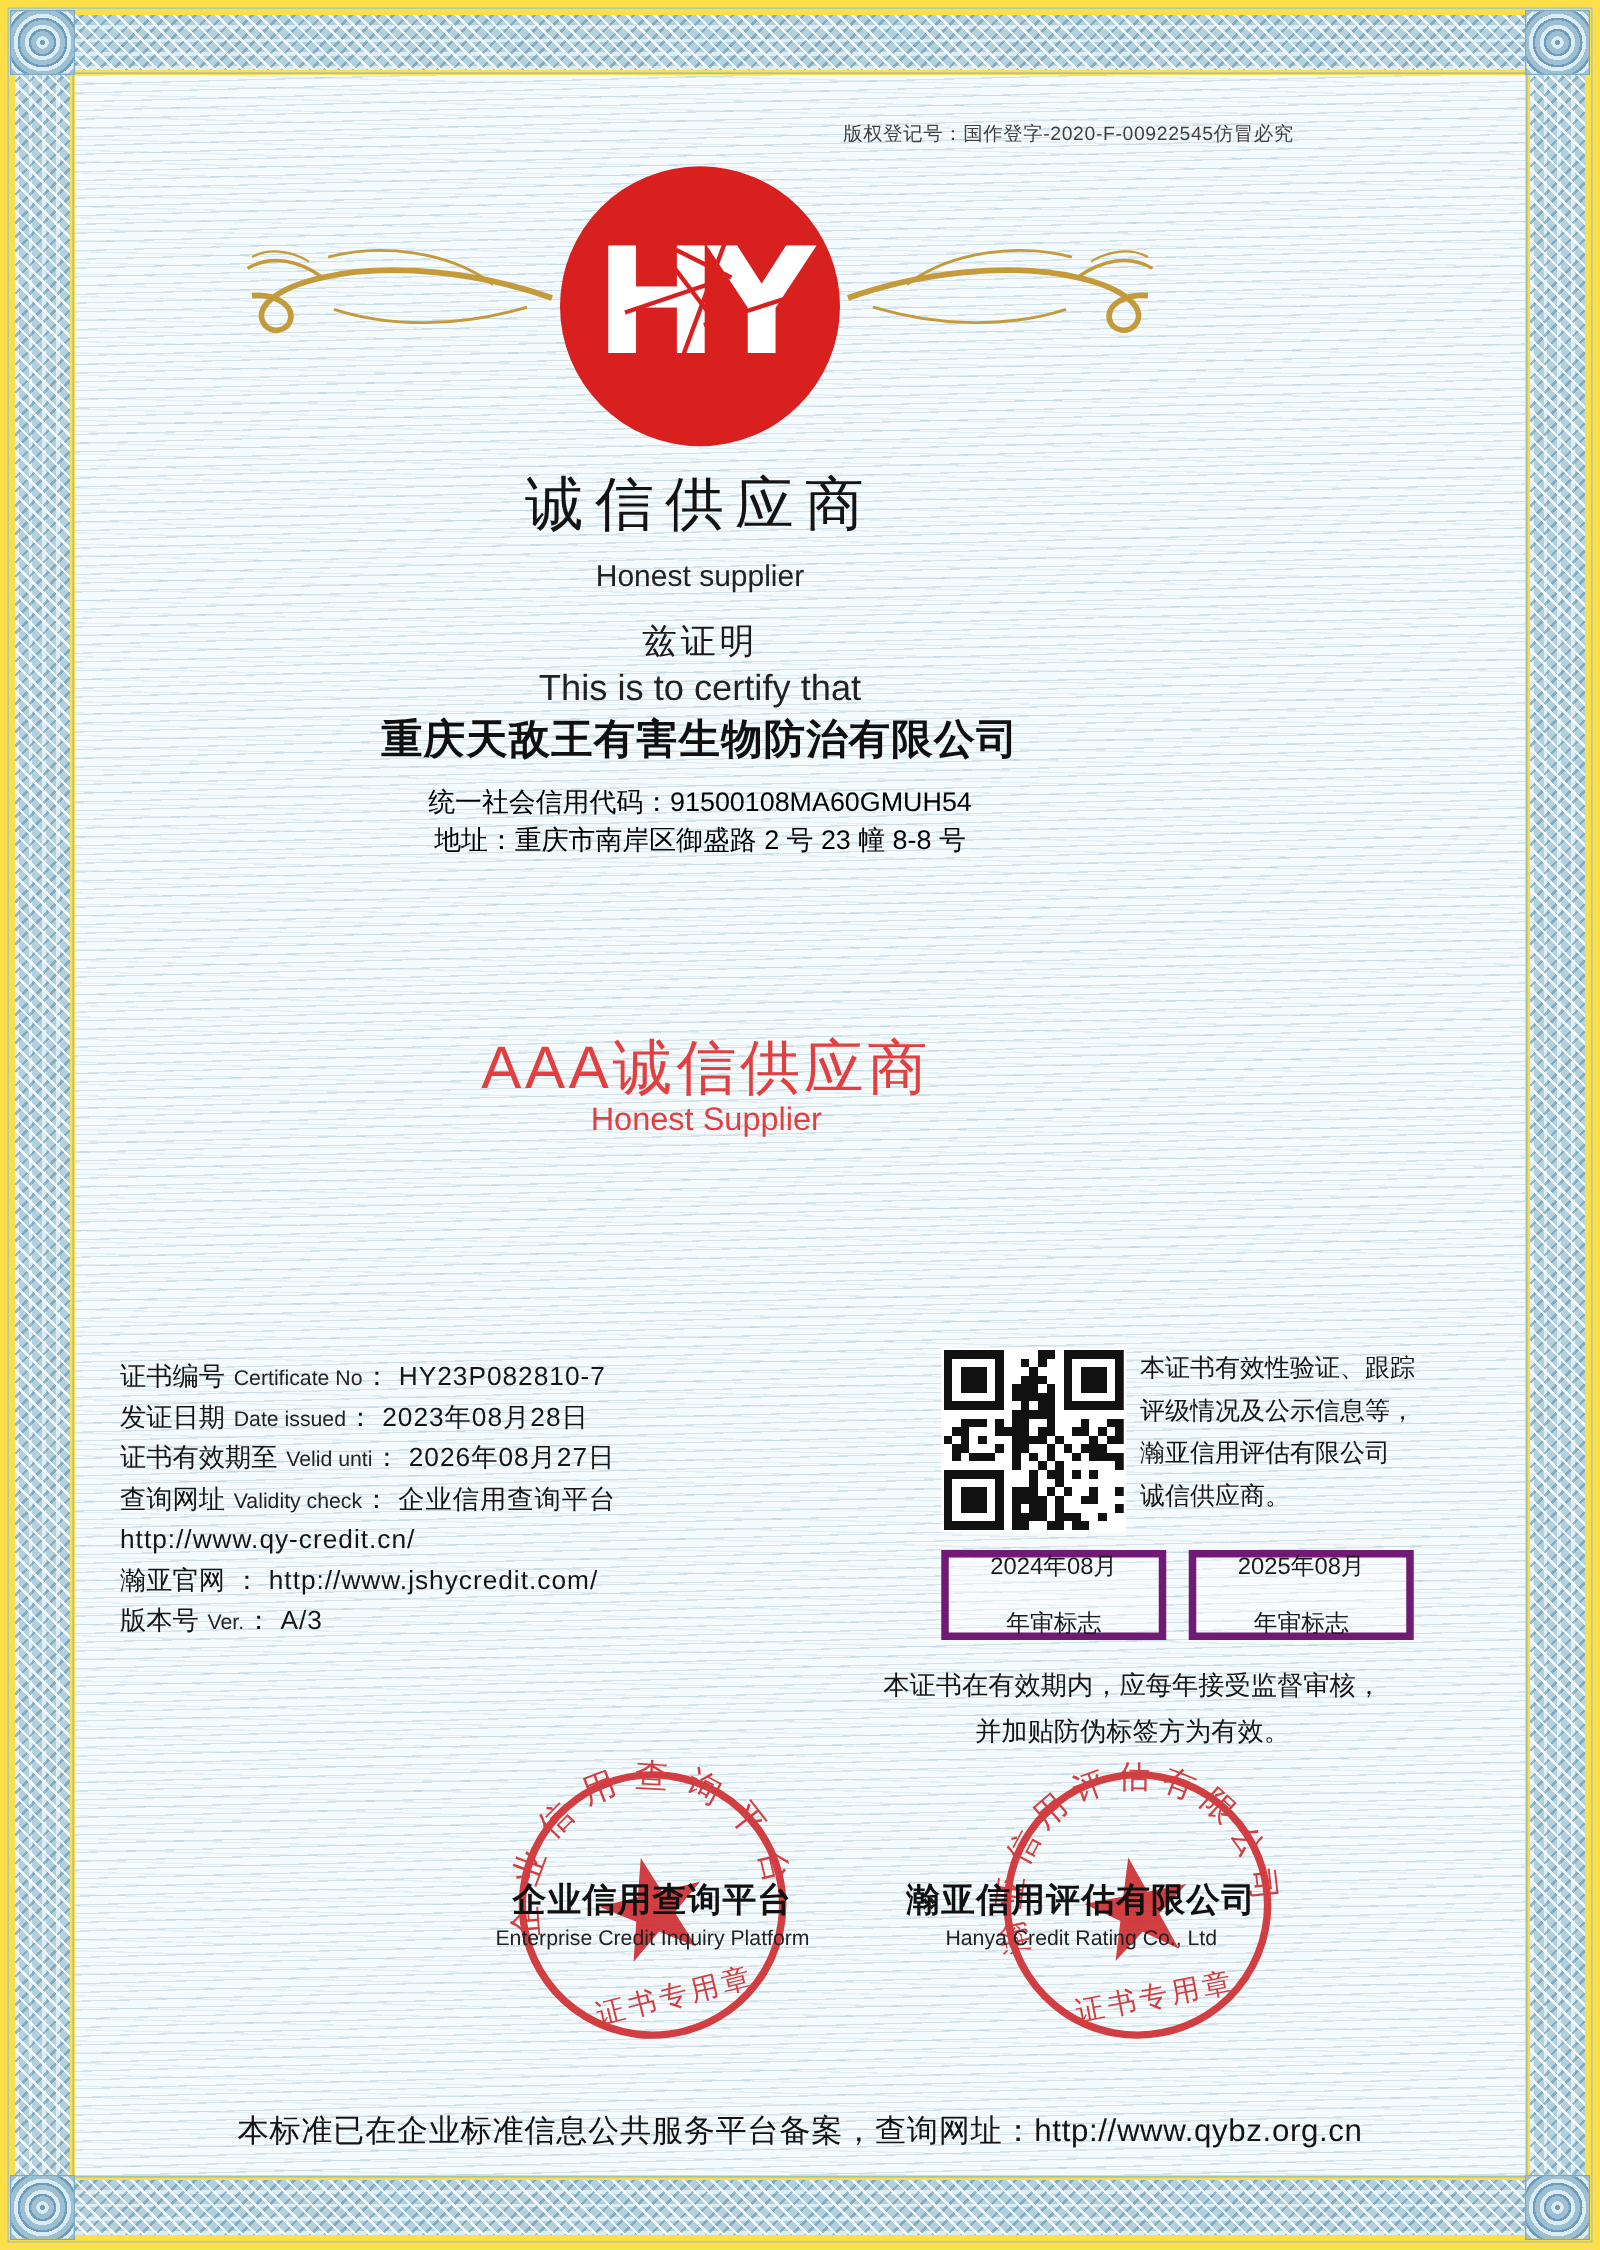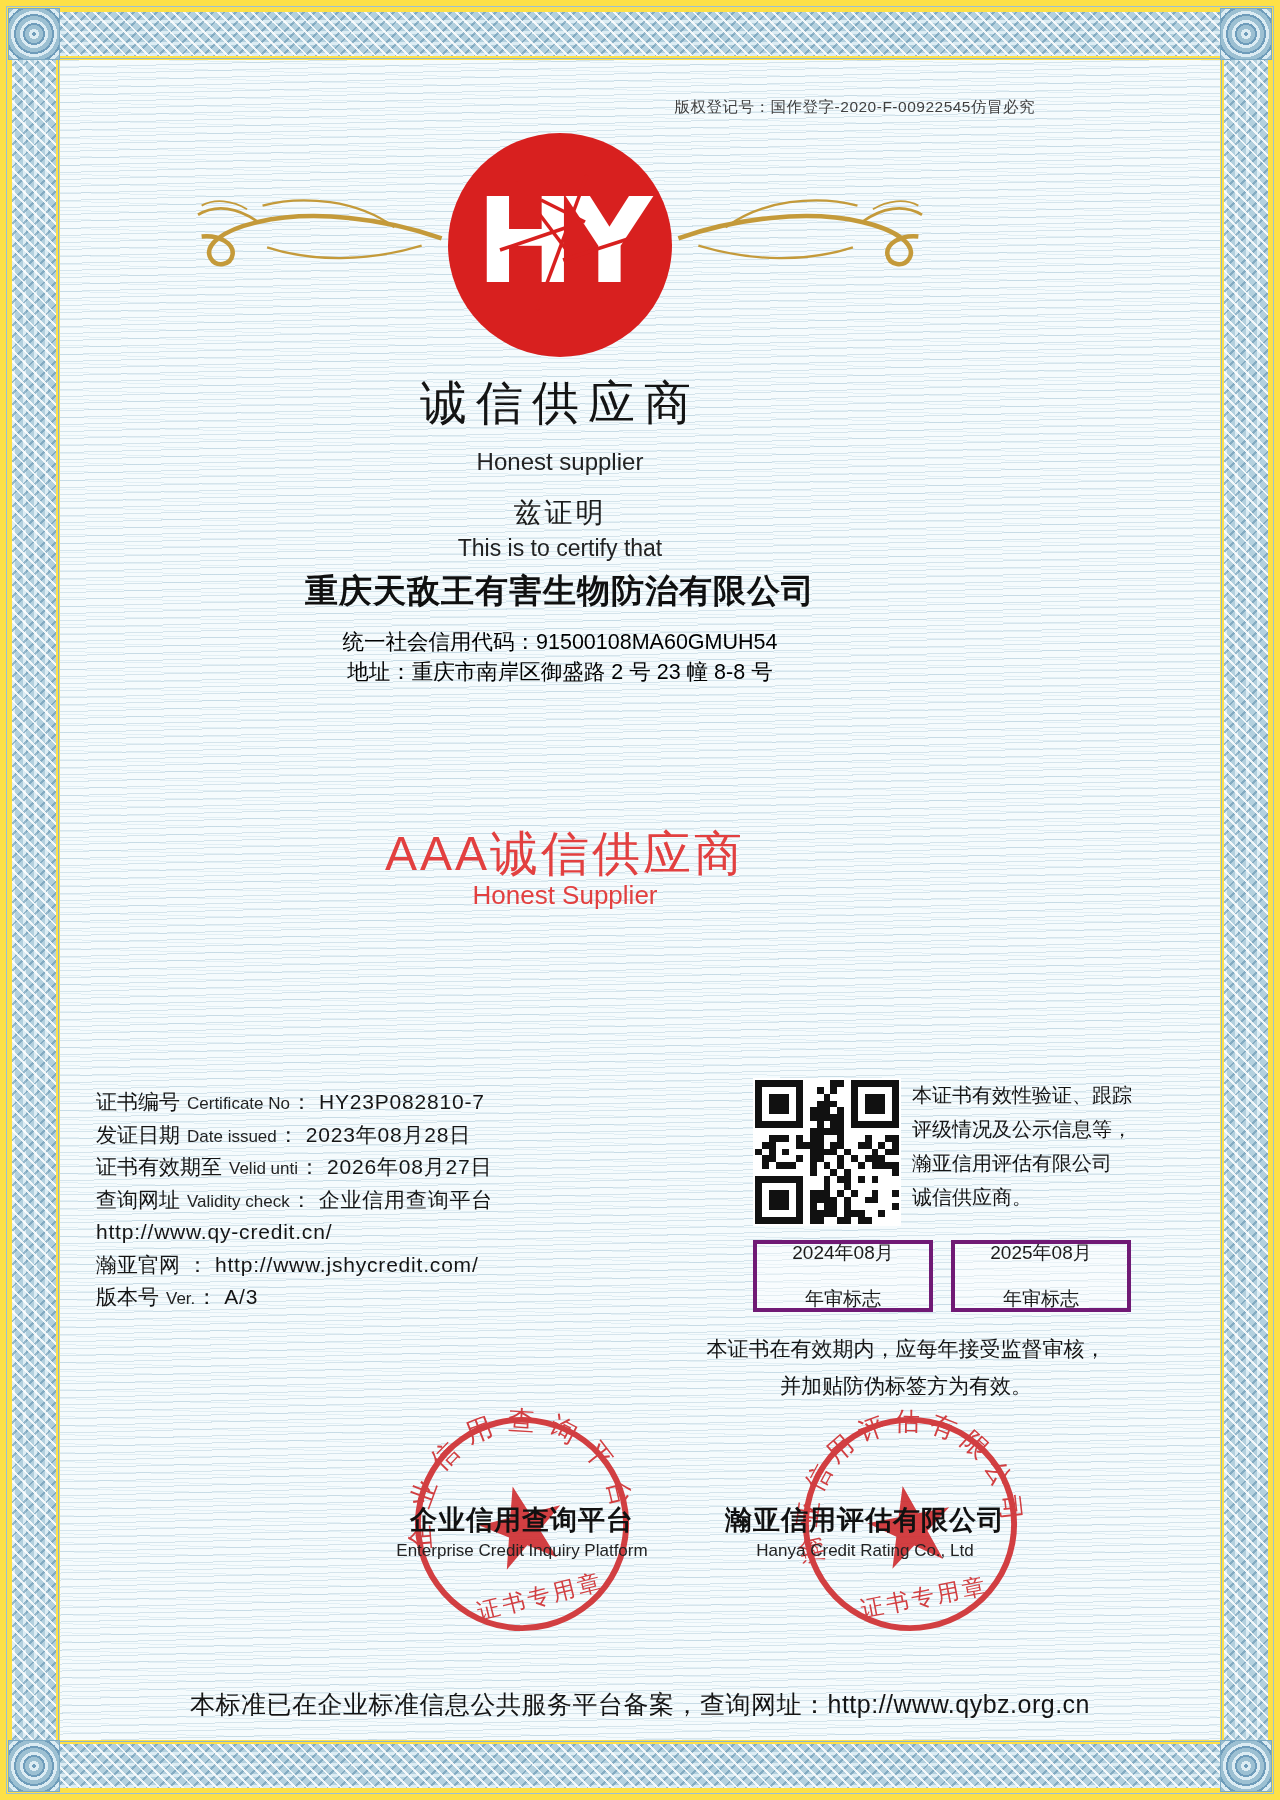--- a/index.html
+++ b/index.html
@@ -51,21 +51,21 @@
 
   
   .copyright{top:97px;right:245px;font-size:15.5px;color:#3f3f3f;letter-spacing:.5px;}
   .flourish{top:182px;width:300px;height:100px;}
   .flourish-left{left:158px;transform:scaleX(-1);}
   .flourish-right{left:662px;}
   .logo{left:445px;top:130px;width:230px;height:230px;}
   .title-cn{left:80px;width:960px;top:372px;font-size:47px;letter-spacing:9px;font-weight:500;color:#141414;}
   .title-en{left:80px;width:960px;top:448px;font-size:24px;color:#222;}
   .certify-cn{left:80px;width:960px;top:494px;font-size:28px;color:#1a1a1a;letter-spacing:3px;}
-  .certify-en{left:80px;width:960px;top:535px;font-size:23px;color:#222;}
+  .certify-en{left:80px;width:960px;top:535px;font-size:29px;color:#222;}
   .company{left:40px;width:1040px;top:569px;font-size:33px;font-weight:800;color:#101010;letter-spacing:1px;}
   .credit-code{left:80px;width:960px;top:627px;font-size:21.5px;font-weight:500;}
   .address{left:80px;width:960px;top:657px;font-size:21.5px;font-weight:500;}
 
   
   .award-cn{left:85px;width:960px;top:822px;font-size:48px;color:#e24040;font-weight:500;letter-spacing:3px;}
   .award-en{left:85px;width:960px;top:880px;font-size:26px;color:#e24040;}
 
   
   .details{left:96px;top:1086px;width:590px;}
@@ -73,21 +73,21 @@
   .d-cn{font-size:21px;color:#151515;}
   .d-cn:not(:empty){margin-right:7px;}
   .d-en{font-size:17px;color:#232323;}
   .d-en:not(:empty){margin-right:1px;}
   .d-val{font-size:21px;color:#151515;letter-spacing:.8px;}
 
   
   .qr-box{left:753px;top:1078px;width:148px;height:148px;background:#fff;padding:2px;box-sizing:border-box;}
   .qr-box svg{width:100%;height:100%;display:block;}
   .qr-note{left:912px;top:1078px;width:268px;font-size:20px;line-height:34px;color:#151515;}
-  .year-box{top:1240px;width:180px;height:72px;border:4px solid #701a75;box-sizing:border-box;
+  .year-box{top:1240px;width:180px;height:72px;border:6px solid #701a75;box-sizing:border-box;
     display:flex;flex-direction:column;align-items:center;justify-content:center;gap:20px;
     font-size:19px;color:#1a1a1a;background:rgba(255,255,255,.35);}
   .yb-1{left:753px;} .yb-2{left:951px;}
   .supervision{left:628px;top:1330px;width:556px;font-size:21px;line-height:37px;color:#151515;}
 
   
   .seal{width:228px;height:228px;opacity:.9;z-index:2;}
   .seal-left{left:408px;top:1410px;transform:rotate(-14deg);}
   .seal-right{left:796px;top:1410px;transform:rotate(-11deg);}
   .org-block{z-index:3;width:320px;text-align:center;}

